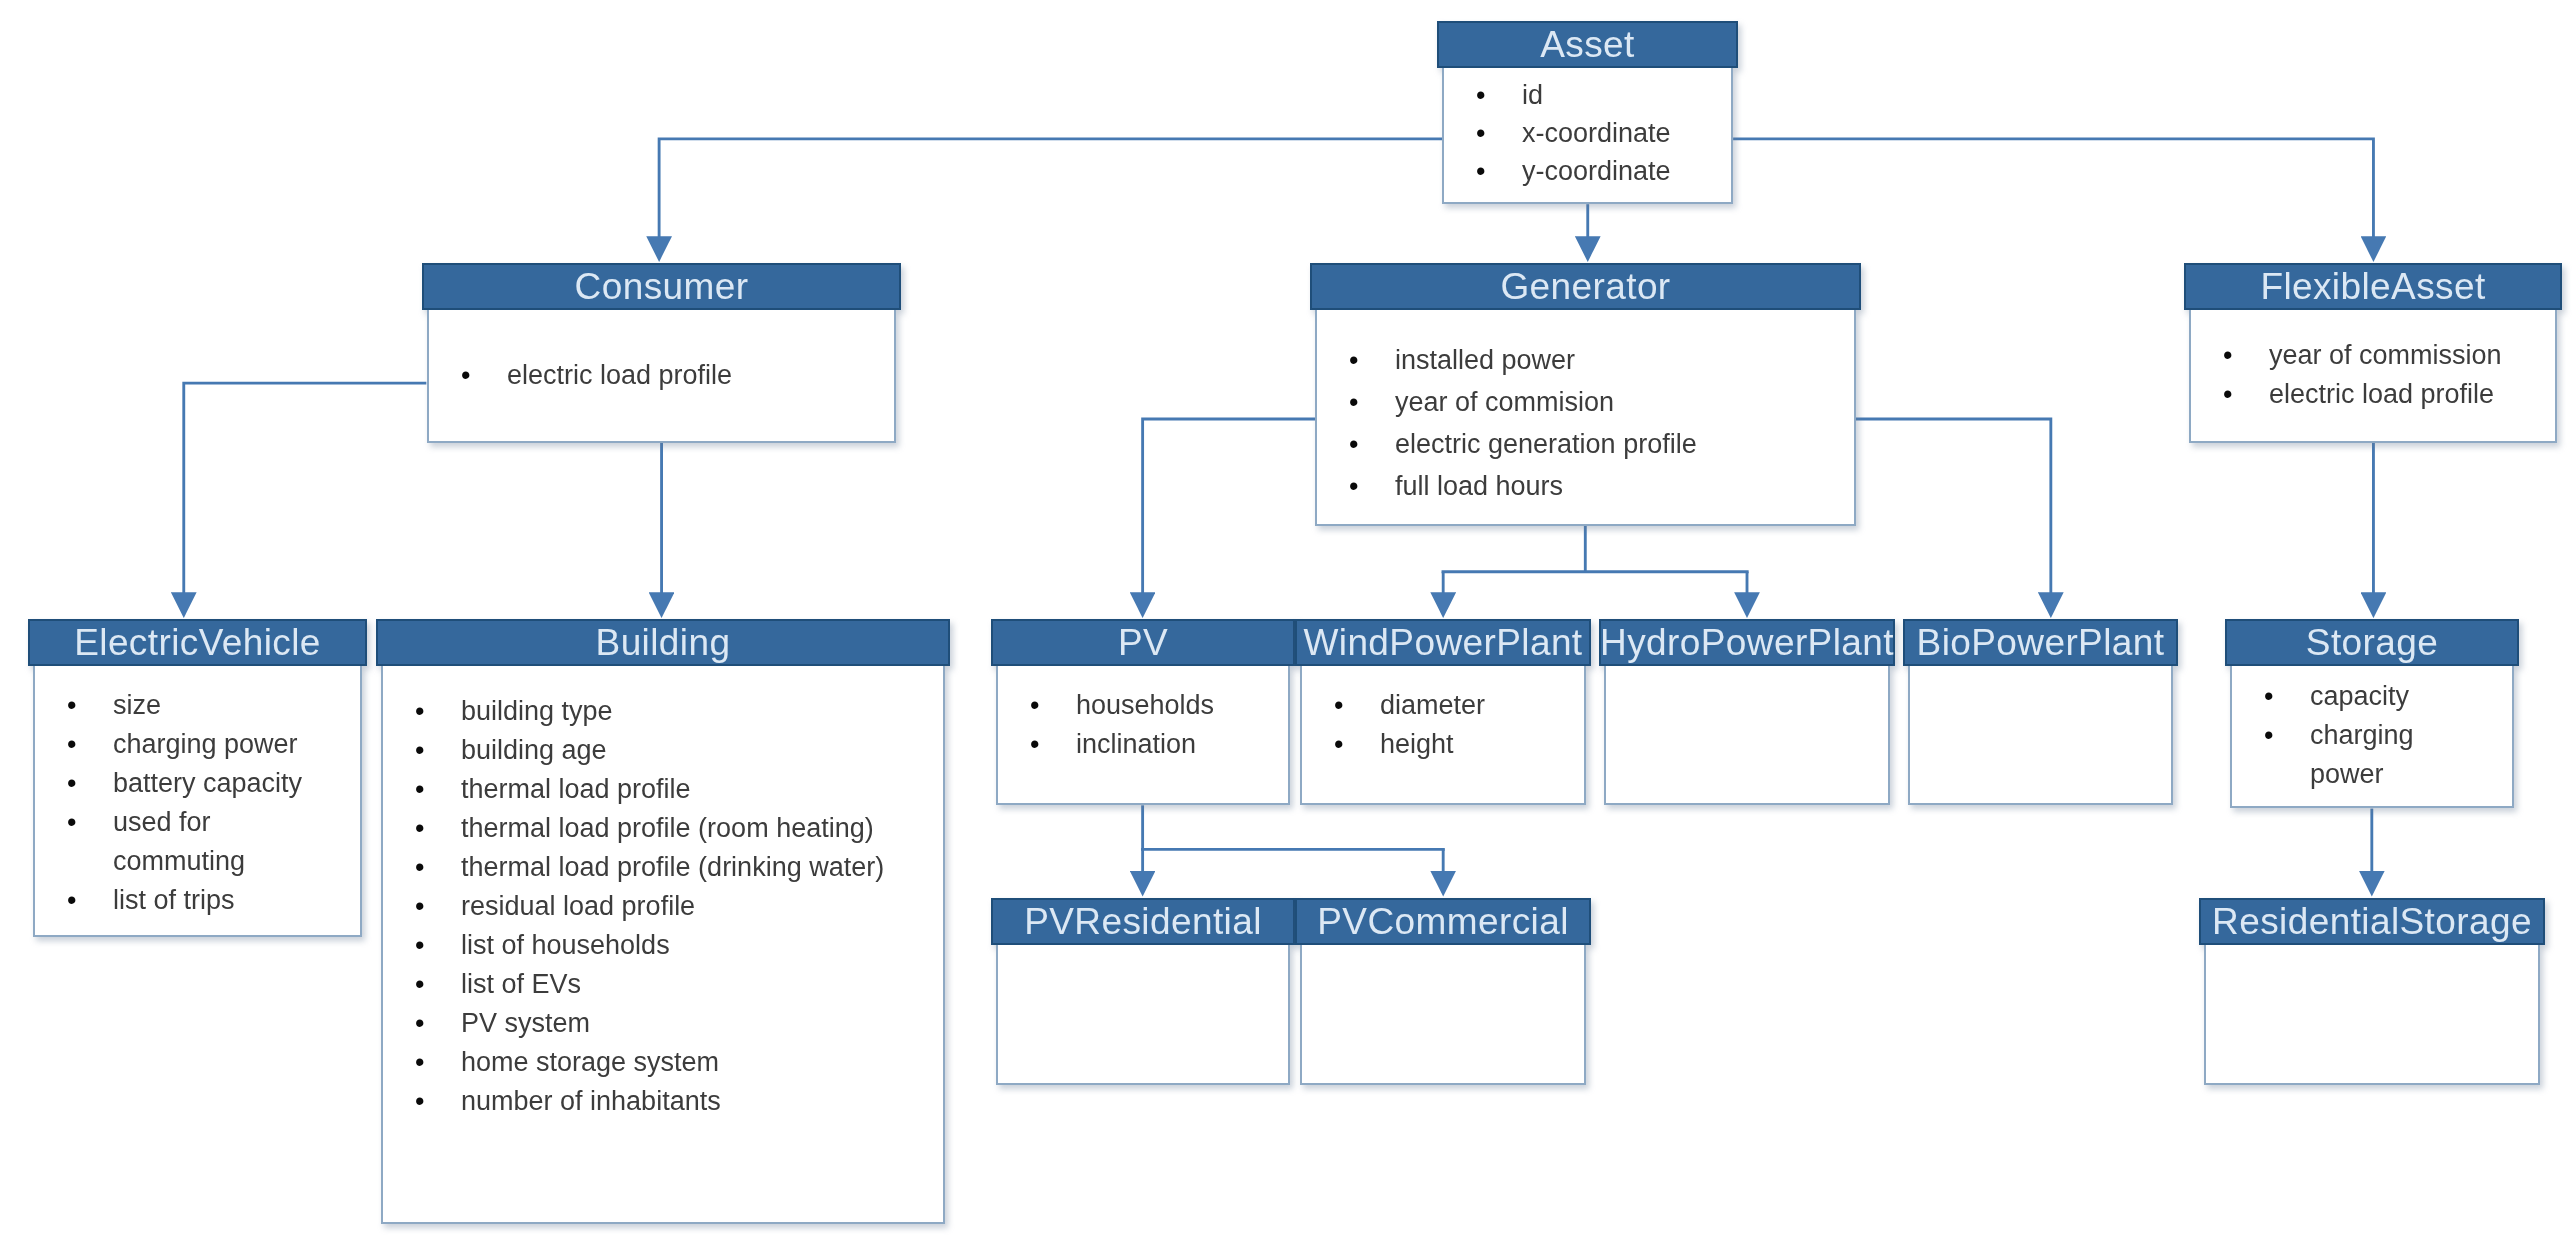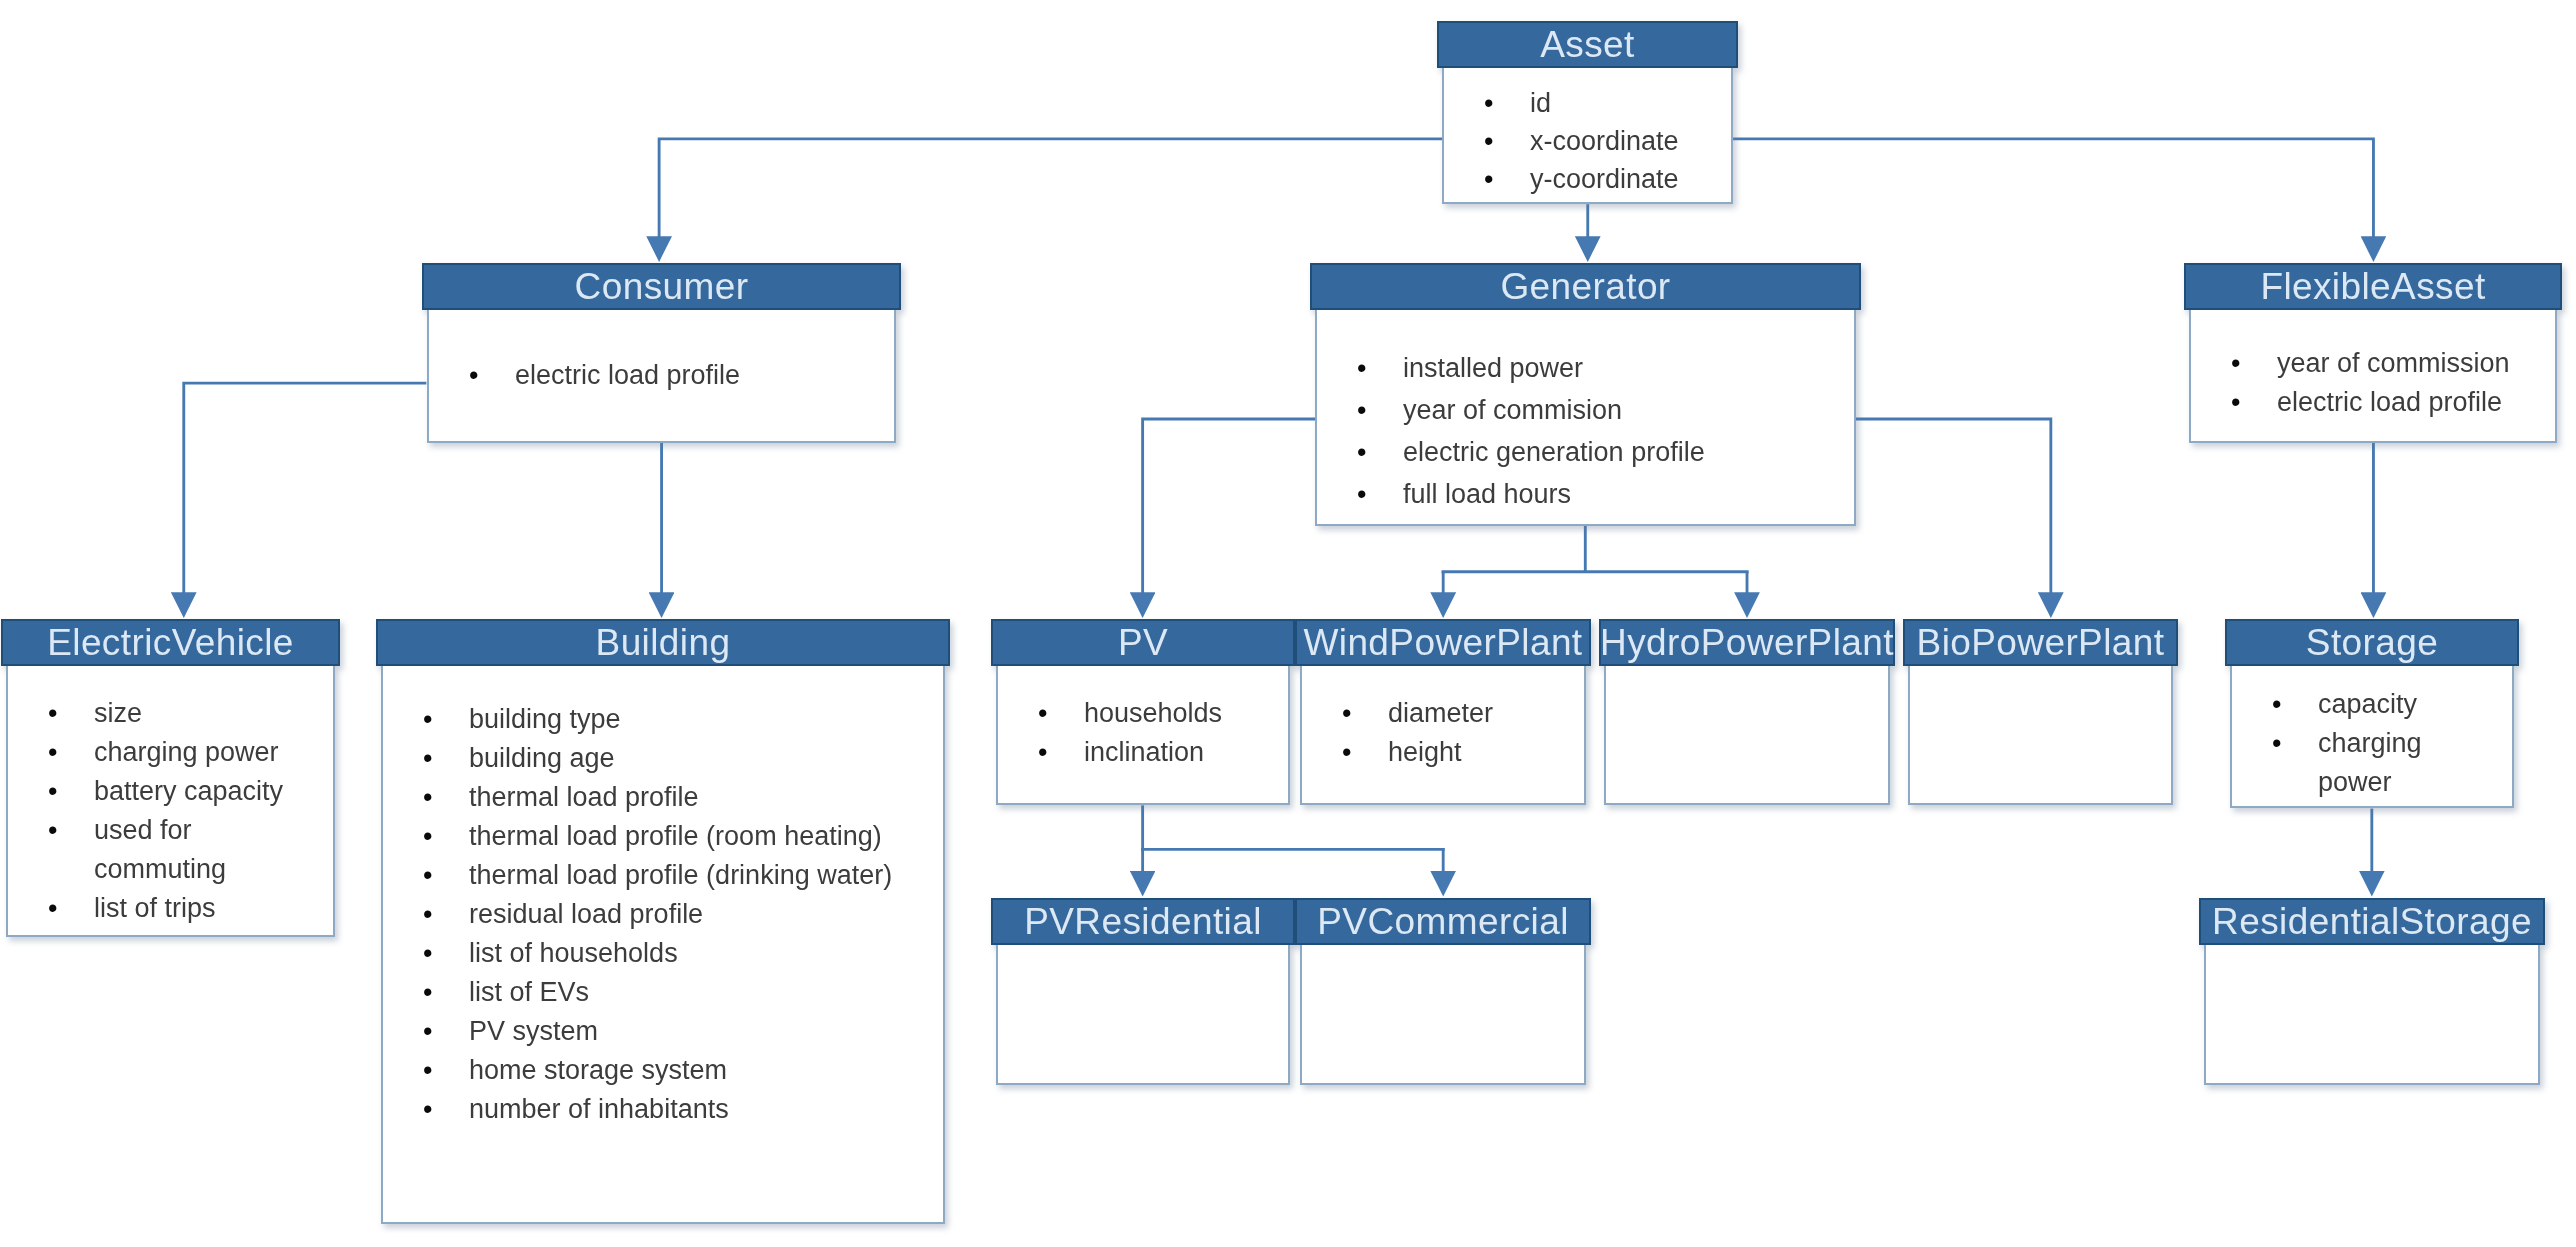--- a/index.html
+++ b/index.html
@@ -50,21 +50,21 @@
     border: 2.5px solid #8ea9c4;
     box-sizing: border-box;
     z-index: 1;
   }
   .uml-body.center {
     display: flex;
     align-items: center;
   }
   ul.uml-attrs {
     list-style: none;
-    margin: 8px;
+    margin: 0;
     padding: 19.6px 24.5px 0 78px;
     font-size: 27px;
     line-height: 39px;
     color: #3c3c3c;
     width: 100%;
     box-sizing: border-box;
   }
   .uml-body.center ul.uml-attrs { padding-top: 0; }
   ul.uml-attrs.tight { padding-top: 8.2px; line-height: 38px; }
   ul.uml-attrs.pr-lg { padding-right: 39px; }
@@ -153,21 +153,21 @@
       <span class="uml-title">FlexibleAsset</span>
     </div>
     <div class="uml-body">
       <ul class="uml-attrs" style="padding-top:26px">
           <li>year of commission</li>
           <li>electric load profile</li>
         </ul>
     </div>
   </div>
 
-  <div class="uml-box" style="left:6px;top:619px;width:329px;height:318px">
+  <div class="uml-box" style="left:33px;top:619px;width:329px;height:318px">
     <div class="uml-header">
       <span class="uml-title">ElectricVehicle</span>
     </div>
     <div class="uml-body">
       <ul class="uml-attrs">
           <li>size</li>
           <li>charging power</li>
           <li>battery capacity</li>
           <li>used for commuting</li>
           <li>list of trips</li>

